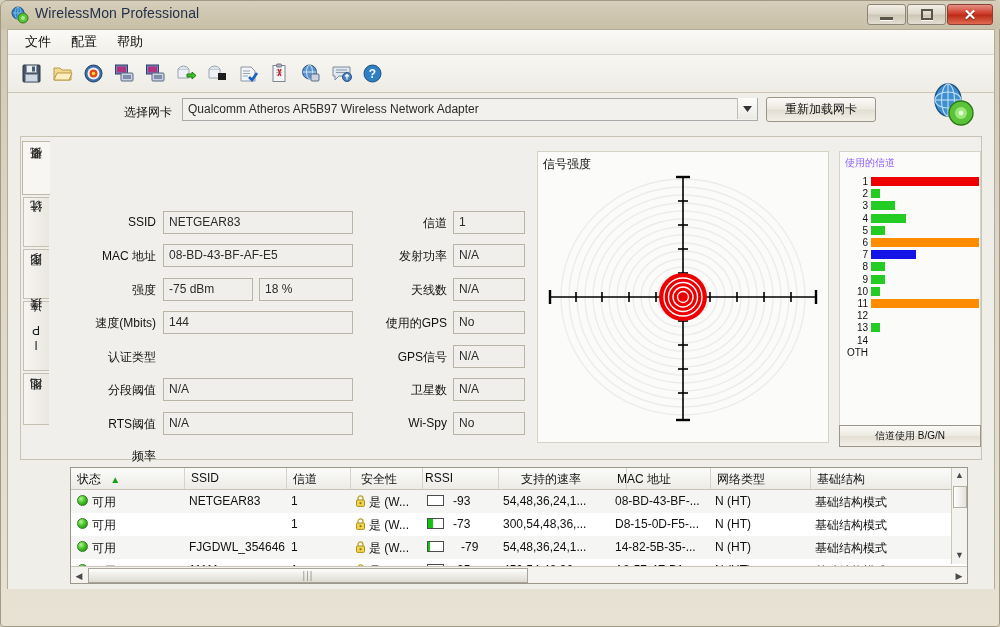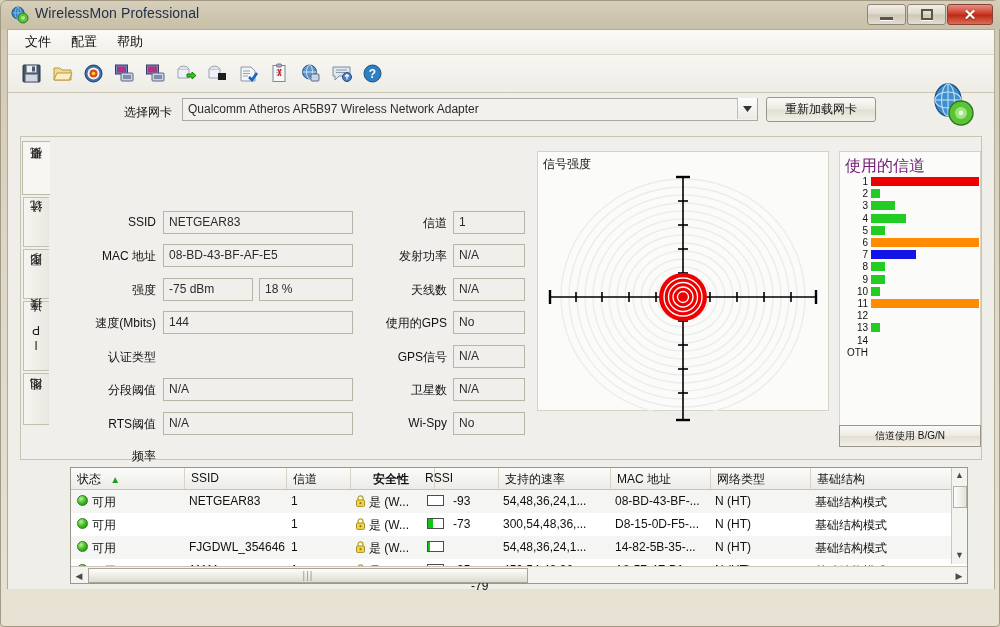--- a/index.html
+++ b/index.html
@@ -106,30 +106,30 @@
     white-space:nowrap; }
   
   .flabel { position:absolute; font-size:12px; color:#111; text-align:right; white-space:nowrap;}
   .fval {
     position:absolute; background:#f0efec; border:1px solid #b9b4a5;
     font-size:12px; color:#2c2c2c; padding:3px 5px 0 5px; height:23px;
     overflow:hidden; white-space:nowrap;
   }
   
   #signal-panel {
-    position:absolute; left:516px; top:14px; width:292px; height:260px;
+    position:absolute; left:516px; top:14px; width:292px; height:292px;
     background:#fbfbfa; border:1px solid #d6d2c5;
   }
   #signal-title { position:absolute; left:5px; top:4px; font-size:12px; color:#111; }
   
   #chan-panel {
     position:absolute; left:818px; top:14px; width:142px; height:292px;
     background:#fbfbfa; border:1px solid #d6d2c5; overflow:hidden;
   }
-  #chan-title { position:absolute; left:5px; top:4px; font-size:16px; color:#701a75; }
+  #chan-title { position:absolute; left:5px; top:4px; font-size:10px; color:#8b5cf6; }
   .chan-row { position:absolute; left:2px; width:138px; height:11px; }
   .chan-num { position:absolute; left:0; width:26px; text-align:right;
      font-size:10px; color:#111; line-height:11px; }
   .chan-bar { position:absolute; left:29px; top:1px; height:9px; }
   #chan-legend-btn {
     position:absolute; left:818px; top:288px; width:142px; height:22px;
     background:linear-gradient(180deg,#fbfaf8 0%,#eceae1 48%,#e3dfd3 52%,#f2efe8 100%);
     border:1px solid #9b9687; font-size:10px; color:#111;
     display:flex; align-items:center; justify-content:center;
   }
@@ -513,23 +513,23 @@
     </div>
 
     <div id="table-wrap">
       <div id="thead">
         <div class="th" style="left:0;width:114px;">
           <span>状态</span>
           <span style="color:#19a019;margin-left:6px;font-size:10px;">▲</span>
         </div>
         <div class="th" style="left:114px;width:102px;">SSID</div>
         <div class="th" style="left:216px;width:64px;">信道</div>
-        <div class="th" style="left:296px;width:68px;font-weight:bold;">安全性</div>
+        <div class="th" style="left:284px;width:68px;">安全性</div>
         <div class="th" style="left:348px;width:80px;">RSSI</div>
-        <div class="th" style="left:428px;width:112px;">支持的速率</div>
+        <div class="th" style="left:444px;width:112px;">支持的速率</div>
         <div class="th" style="left:540px;width:100px;">MAC 地址</div>
         <div class="th" style="left:640px;width:100px;">网络类型</div>
         <div class="th" style="left:740px;width:140px;border-right:none;">基础结构</div>
       </div>
 
       <div id="tbody" style="position:absolute;left:0;top:22px;width:880px;">
           <div class="trow alt" style="top: 0px;">
             <div class="dot" style="left: 6px; top: 5px;"></div>
             <div class="td" style="left: 21px; width: 60px;">可用</div>
             <div class="lock" style="left: 284px; top: 5px;"><svg width="11" height="12" viewBox="0 0 11 12">
@@ -574,21 +574,21 @@
                 <path d="M3 5V3.4a2.5 2.5 0 0 1 5 0V5" fill="none" stroke="#b9a227" stroke-width="1.3"></path>
                 <rect x="1.5" y="5" width="8" height="6.4" rx="1" fill="#f2d54e" stroke="#a8911f"></rect>
                 <circle cx="5.5" cy="8.2" r="1.1" fill="#8c7a18"></circle>
               </svg></div>
             <div class="td" style="left: 298px; width: 48px;">是 (W...</div>
             <div class="rssibox" style="left: 356px; top: 5px;">
               <div class="rssifill" style="width: 2px;"></div>
             </div>
             <div class="td" style="left: 118px; width: 96px;">FJGDWL_354646</div>
             <div class="td" style="left: 220px; width: 56px;">1</div>
-            <div class="td" style="left: 400px; width: 50px; margin-top: 39px;">-79</div>
+            <div class="td" style="left: 390px; width: 50px;">-79</div>
             <div class="td" style="left: 432px; width: 106px;">54,48,36,24,1...</div>
             <div class="td" style="left: 544px; width: 96px;">14-82-5B-35-...</div>
             <div class="td" style="left: 644px; width: 94px;">N (HT)</div>
             <div class="td" style="left: 744px; width: 136px;">基础结构模式</div>
           </div>
           <div class="trow" style="top: 69px;">
             <div class="dot" style="left: 6px; top: 5px;"></div>
             <div class="td" style="left: 21px; width: 60px;">可用</div>
             <div class="lock" style="left: 284px; top: 5px;"><svg width="11" height="12" viewBox="0 0 11 12">
                 <path d="M3 5V3.4a2.5 2.5 0 0 1 5 0V5" fill="none" stroke="#b9a227" stroke-width="1.3"></path>

